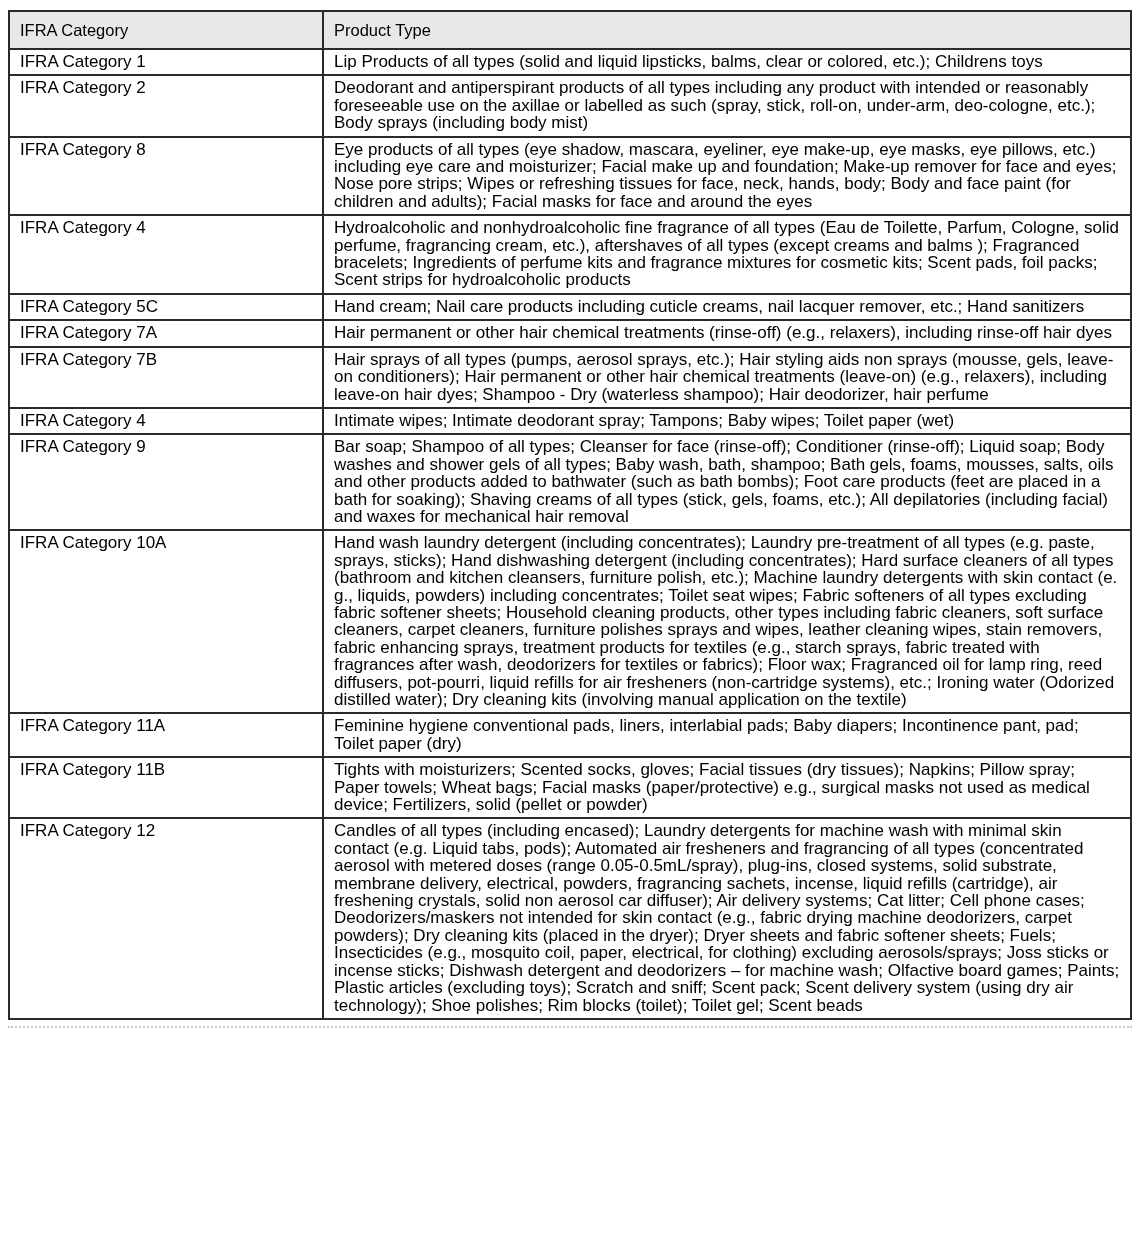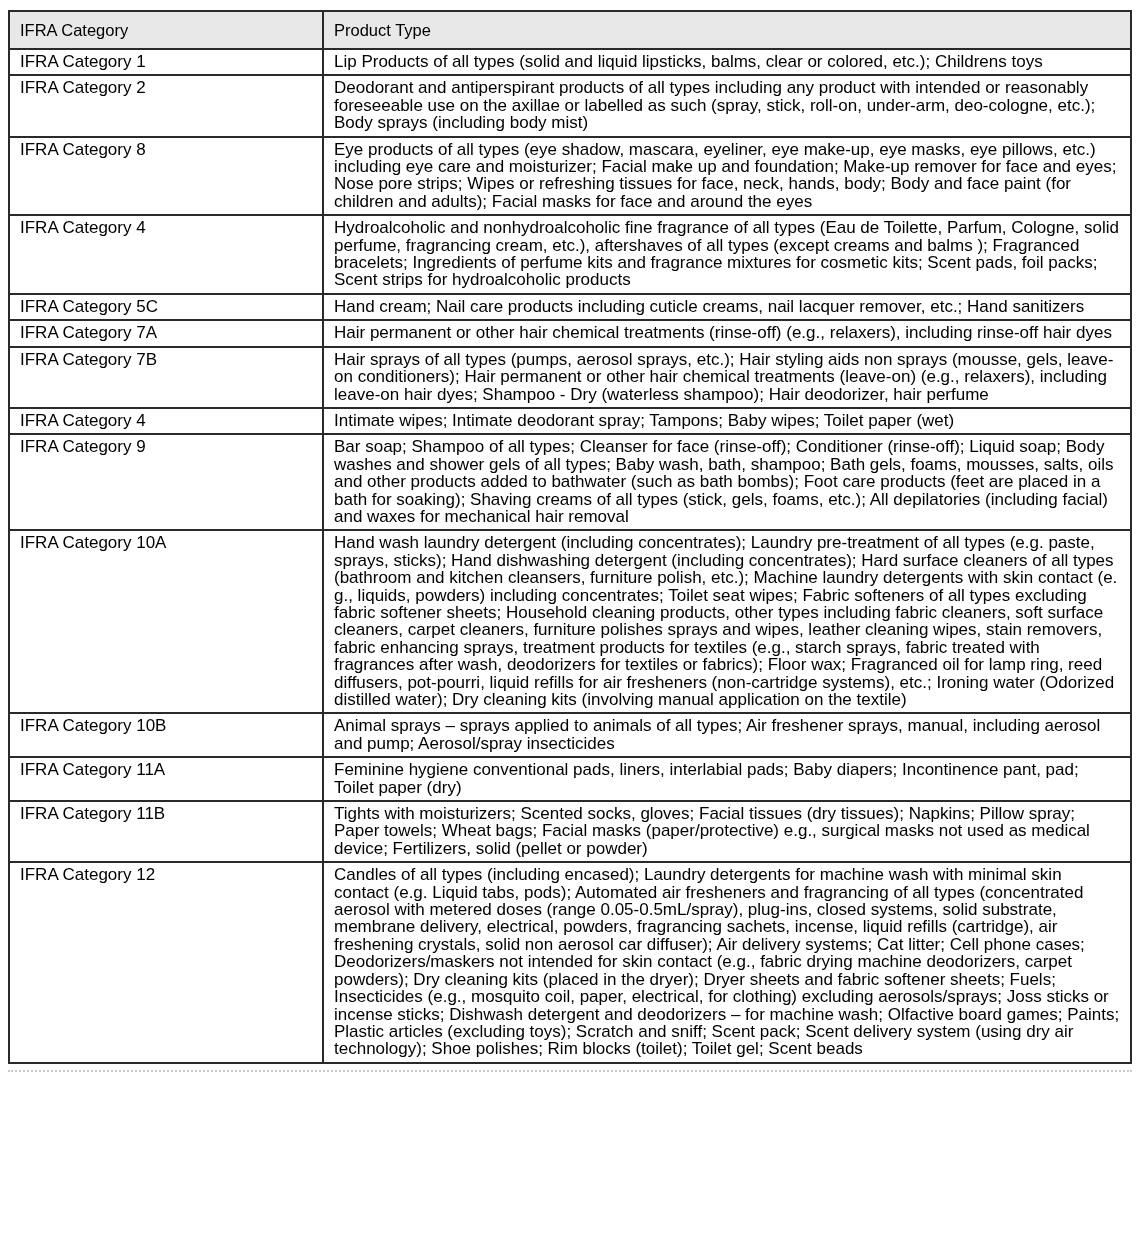--- a/index.html
+++ b/index.html
@@ -99,24 +99,20 @@
         </tr>
         <tr>
           <td class="cat-cell">IFRA Category 9</td>
           <td class="type-cell">Bar soap; Shampoo of all types; Cleanser for face (rinse-off); Conditioner (rinse-off); Liquid soap; Body washes and shower gels of all types; Baby wash, bath, shampoo; Bath gels, foams, mousses, salts, oils and other products added to bathwater (such as bath bombs); Foot care products (feet are placed in a bath for soaking); Shaving creams of all types (stick, gels, foams, etc.); All depilatories (including facial) and waxes for mechanical hair removal</td>
         </tr>
         <tr>
           <td class="cat-cell">IFRA Category 10A</td>
           <td class="type-cell">Hand wash laundry detergent (including concentrates); Laundry pre-treatment of all types (e.g. paste, sprays, sticks); Hand dishwashing detergent (including concentrates); Hard surface cleaners of all types (bathroom and kitchen cleansers, furniture polish, etc.); Machine laundry detergents with skin contact (e. g., liquids, powders) including concentrates; Toilet seat wipes; Fabric softeners of all types excluding fabric softener sheets; Household cleaning products, other types including fabric cleaners, soft surface cleaners, carpet cleaners, furniture polishes sprays and wipes, leather cleaning wipes, stain removers, fabric enhancing sprays, treatment products for textiles (e.g., starch sprays, fabric treated with fragrances after wash, deodorizers for textiles or fabrics); Floor wax; Fragranced oil for lamp ring, reed diffusers, pot-pourri, liquid refills for air fresheners (non-cartridge systems), etc.; Ironing water (Odorized distilled water); Dry cleaning kits (involving manual application on the textile)</td>
         </tr>
         <tr>
-          <td class="cat-cell">IFRA Category 10B</td>
-          <td class="type-cell">Animal sprays – sprays applied to animals of all types; Air freshener sprays, manual, including aerosol and pump; Aerosol/spray insecticides</td>
-        </tr>
-        <tr>
           <td class="cat-cell">IFRA Category 11A</td>
           <td class="type-cell">Feminine hygiene conventional pads, liners, interlabial pads; Baby diapers; Incontinence pant, pad; Toilet paper (dry)</td>
         </tr>
         <tr>
           <td class="cat-cell">IFRA Category 11B</td>
           <td class="type-cell">Tights with moisturizers; Scented socks, gloves; Facial tissues (dry tissues); Napkins; Pillow spray; Paper towels; Wheat bags; Facial masks (paper/protective) e.g., surgical masks not used as medical device; Fertilizers, solid (pellet or powder)</td>
         </tr>
         <tr>
           <td class="cat-cell">IFRA Category 12</td>
           <td class="type-cell">Candles of all types (including encased); Laundry detergents for machine wash with minimal skin contact (e.g. Liquid tabs, pods); Automated air fresheners and fragrancing of all types (concentrated aerosol with metered doses (range 0.05-0.5mL/spray), plug-ins, closed systems, solid substrate, membrane delivery, electrical, powders, fragrancing sachets, incense, liquid refills (cartridge), air freshening crystals, solid non aerosol car diffuser); Air delivery systems; Cat litter; Cell phone cases; Deodorizers/maskers not intended for skin contact (e.g., fabric drying machine deodorizers, carpet powders); Dry cleaning kits (placed in the dryer); Dryer sheets and fabric softener sheets; Fuels; Insecticides (e.g., mosquito coil, paper, electrical, for clothing) excluding aerosols/sprays; Joss sticks or incense sticks; Dishwash detergent and deodorizers – for machine wash; Olfactive board games; Paints; Plastic articles (excluding toys); Scratch and sniff; Scent pack; Scent delivery system (using dry air technology); Shoe polishes; Rim blocks (toilet); Toilet gel; Scent beads</td>

